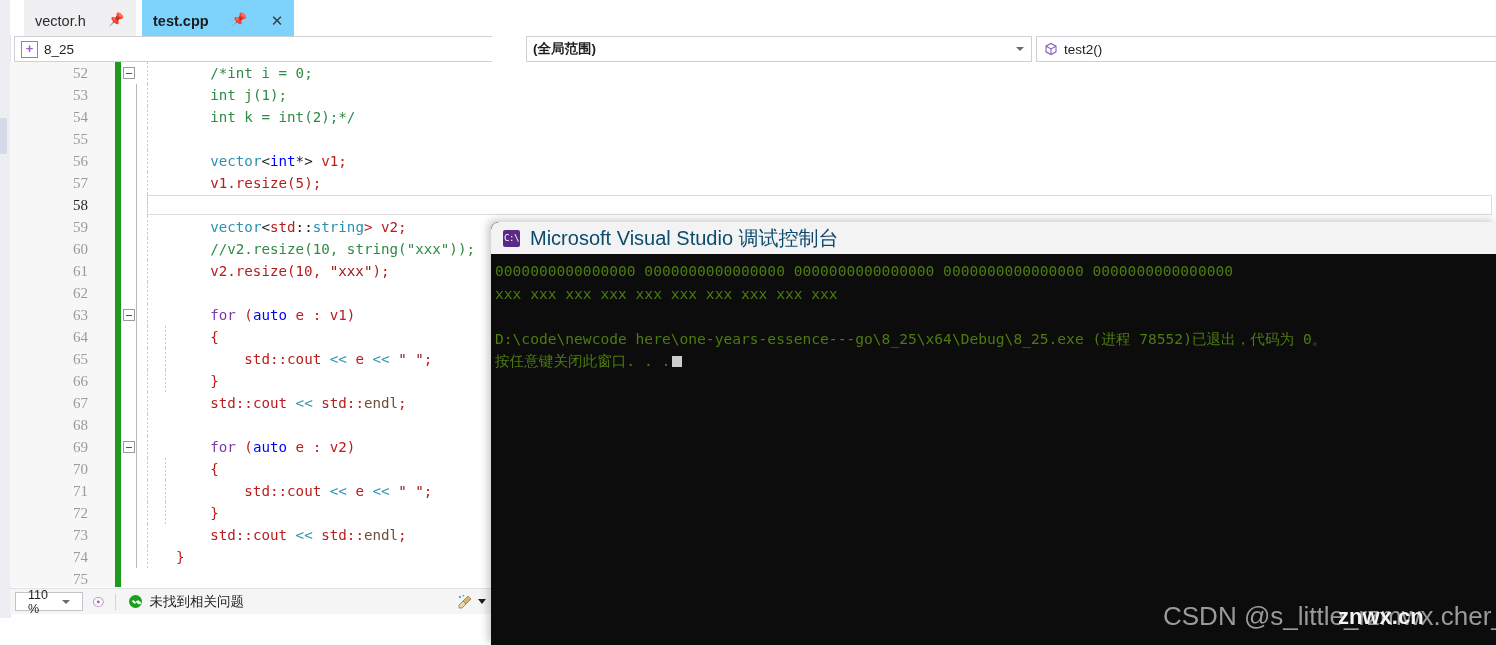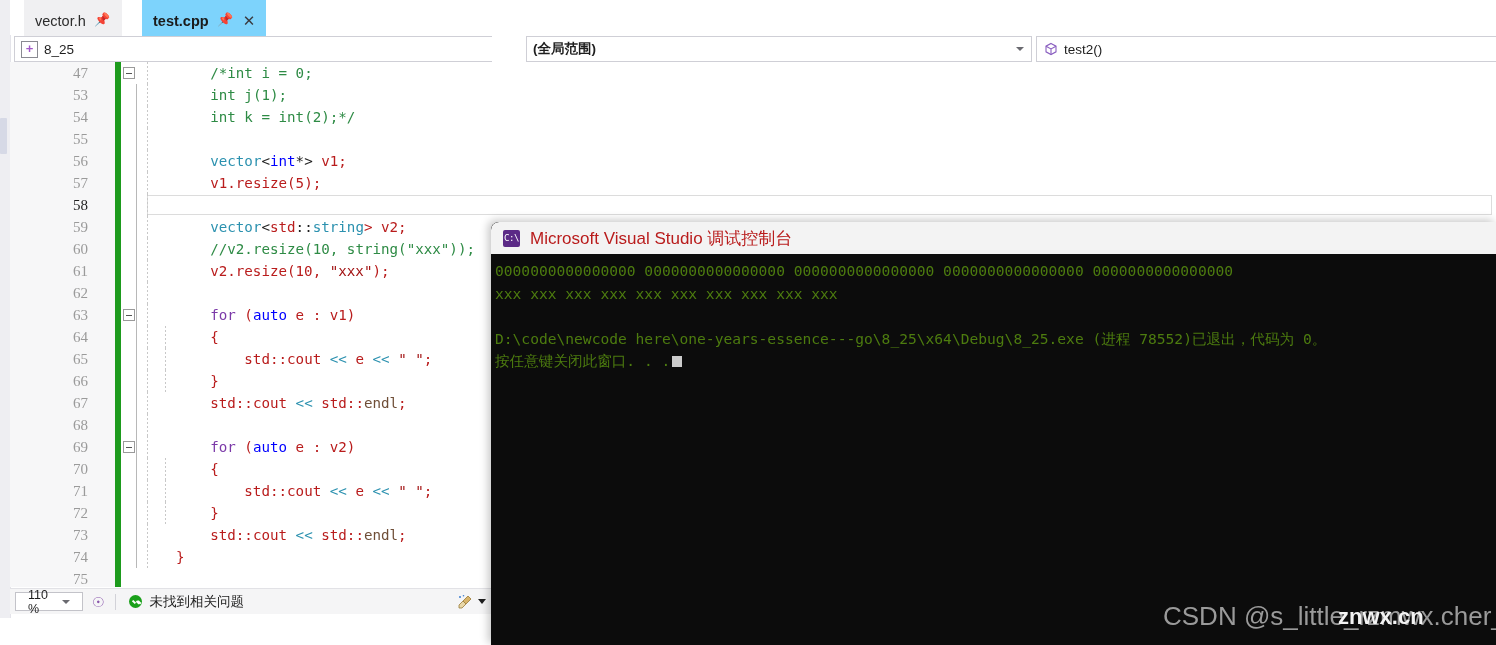--- a/index.html
+++ b/index.html
@@ -13,21 +13,21 @@
 
   
   .vs{position:absolute;left:0;top:0;width:492px;height:645px;background:#ffffff;overflow:hidden;}
 
   
   .rail{position:absolute;left:0;top:0;width:10px;height:618px;background:#eeeef2;border-right:1px solid #e4e4ea;}
   .rail-tab{position:absolute;left:0;top:118px;width:7px;height:36px;background:#d6d9e6;border-radius:1px;}
 
   
   .tabstrip{position:absolute;left:10px;top:0;right:0;height:35px;background:#ffffff;}
-  .tab{position:absolute;top:0;height:41px;display:flex;align-items:center;gap:9px;
+  .tab{position:absolute;top:0;height:41px;display:flex;align-items:center;gap:23px;
        padding:0 11px;box-sizing:border-box;font-size:14.5px;color:#1e1e1e;cursor:default;}
   .tab.inactive{left:14px;background:#f0f0f2;color:#2b2b2b;}
   .tab.active{left:132px;background:#7dd3fc;color:#1b1b1b;font-weight:bold;}
   .tab .pin{font-size:13px;color:#45454a;line-height:1;transform:translateY(-1px);}
   .tab .close{font-size:15px;color:#3a3a3f;line-height:1;}
   .tabstrip .strip-fill{position:absolute;left:0;top:0;width:100%;height:35px;background:#ffffff;z-index:-1;}
 
   
   .navbar{position:absolute;top:36px;height:26px;box-sizing:border-box;
           background:#ffffff;border:1px solid #cfcfd6;display:flex;align-items:center;
@@ -96,21 +96,21 @@
 
   
   .console{position:absolute;left:491px;top:222px;width:1005px;height:423px;
            background:#0c0c0c;border-top-left-radius:8px;overflow:hidden;
            box-shadow:-3px -2px 9px rgba(0,0,0,.22);}
   .con-title{height:32px;background:#f3f3f3;display:flex;align-items:center;padding-left:12px;
              border-top-left-radius:8px;}
   .con-ico{width:17px;height:17px;background:#5b2a86;border-radius:2px;margin-right:10px;
            color:#fff;font-size:9px;display:flex;align-items:center;justify-content:center;
            font-family:"DejaVu Sans Mono",monospace;letter-spacing:-0.5px;}
-  .con-title-text{font-size:17px;color:#b91c1c;}
+  .con-title-text{font-size:20px;color:#0c4a6e;}
   .con-body{position:absolute;left:0;top:32px;right:0;bottom:0;background:#0c0c0c;
             padding:6px 0 0 4px;box-sizing:border-box;
             font-family:"DejaVu Sans Mono","Liberation Mono",monospace;font-size:14.6px;color:#ccc;}
   .cline{white-space:pre;line-height:22.5px;color:#4d7c0f;}
   .cline.blank{height:22.5px;}
   .cursor{display:inline-block;width:10px;height:11px;background:#cccccc;vertical-align:-1px;margin-left:2px;}
 
   
   .wm{position:absolute;font-family:"Liberation Sans",sans-serif;white-space:nowrap;}
   .wm1{left:1163px;top:601px;font-size:26px;color:#9a9a9a;}
@@ -158,21 +158,21 @@
           <path d="M2 4.2 7 6.9l5-2.7M7 6.9v5.6" fill="none" stroke="#8a5fc0" stroke-width="1.1"></path>
         </svg>
     </span>
     <span>test2()</span>
   </div>
 
   <div class="editor">
     <div class="gutter-bg"></div>
     <div class="changebar"></div>
     <div class="code-rows" id="code-rows">
-        <div class="row"><span class="ln">47</span><span class="fold"></span><span class="guide"></span><span class="code"><span class="id">    </span><span class="cm">/*int i = 0;</span></span></div>
+        <div class="row"><span class="ln">52</span><span class="fold"></span><span class="guide"></span><span class="code"><span class="id">    </span><span class="cm">/*int i = 0;</span></span></div>
         <div class="row"><span class="ln">53</span><span class="brk"></span><span class="guide"></span><span class="code"><span class="id">    </span><span class="cm">int j(1);</span></span></div>
         <div class="row"><span class="ln">54</span><span class="brk"></span><span class="guide"></span><span class="code"><span class="id">    </span><span class="cm">int k = int(2);*/</span></span></div>
         <div class="row"><span class="ln">55</span><span class="brk"></span><span class="guide"></span><span class="code"></span></div>
         <div class="row"><span class="ln">56</span><span class="brk"></span><span class="guide"></span><span class="code"><span class="id">    </span><span class="t">vector</span><span class="op">&lt;</span><span class="k">int</span><span class="op">*&gt; </span><span class="id">v1;</span></span></div>
         <div class="row"><span class="ln">57</span><span class="brk"></span><span class="guide"></span><span class="code"><span class="id">    v1.</span><span class="id">resize</span><span class="id">(5);</span></span></div>
         <div class="row current"><span class="ln">58</span><span class="curline"></span><span class="brk"></span><span class="guide"></span><span class="code"></span></div>
         <div class="row"><span class="ln">59</span><span class="brk"></span><span class="guide"></span><span class="code"><span class="id">    </span><span class="t">vector</span><span class="op">&lt;</span><span class="id">std</span><span class="op">::</span><span class="t">string</span><span class="id">&gt; v2;</span></span></div>
         <div class="row"><span class="ln">60</span><span class="brk"></span><span class="guide"></span><span class="code"><span class="id">    </span><span class="cm">//v2.resize(10, string("xxx"));</span></span></div>
         <div class="row"><span class="ln">61</span><span class="brk"></span><span class="guide"></span><span class="code"><span class="id">    v2.resize(10, </span><span class="str">"xxx"</span><span class="id">);</span></span></div>
         <div class="row"><span class="ln">62</span><span class="brk"></span><span class="guide"></span><span class="code"></span></div>

